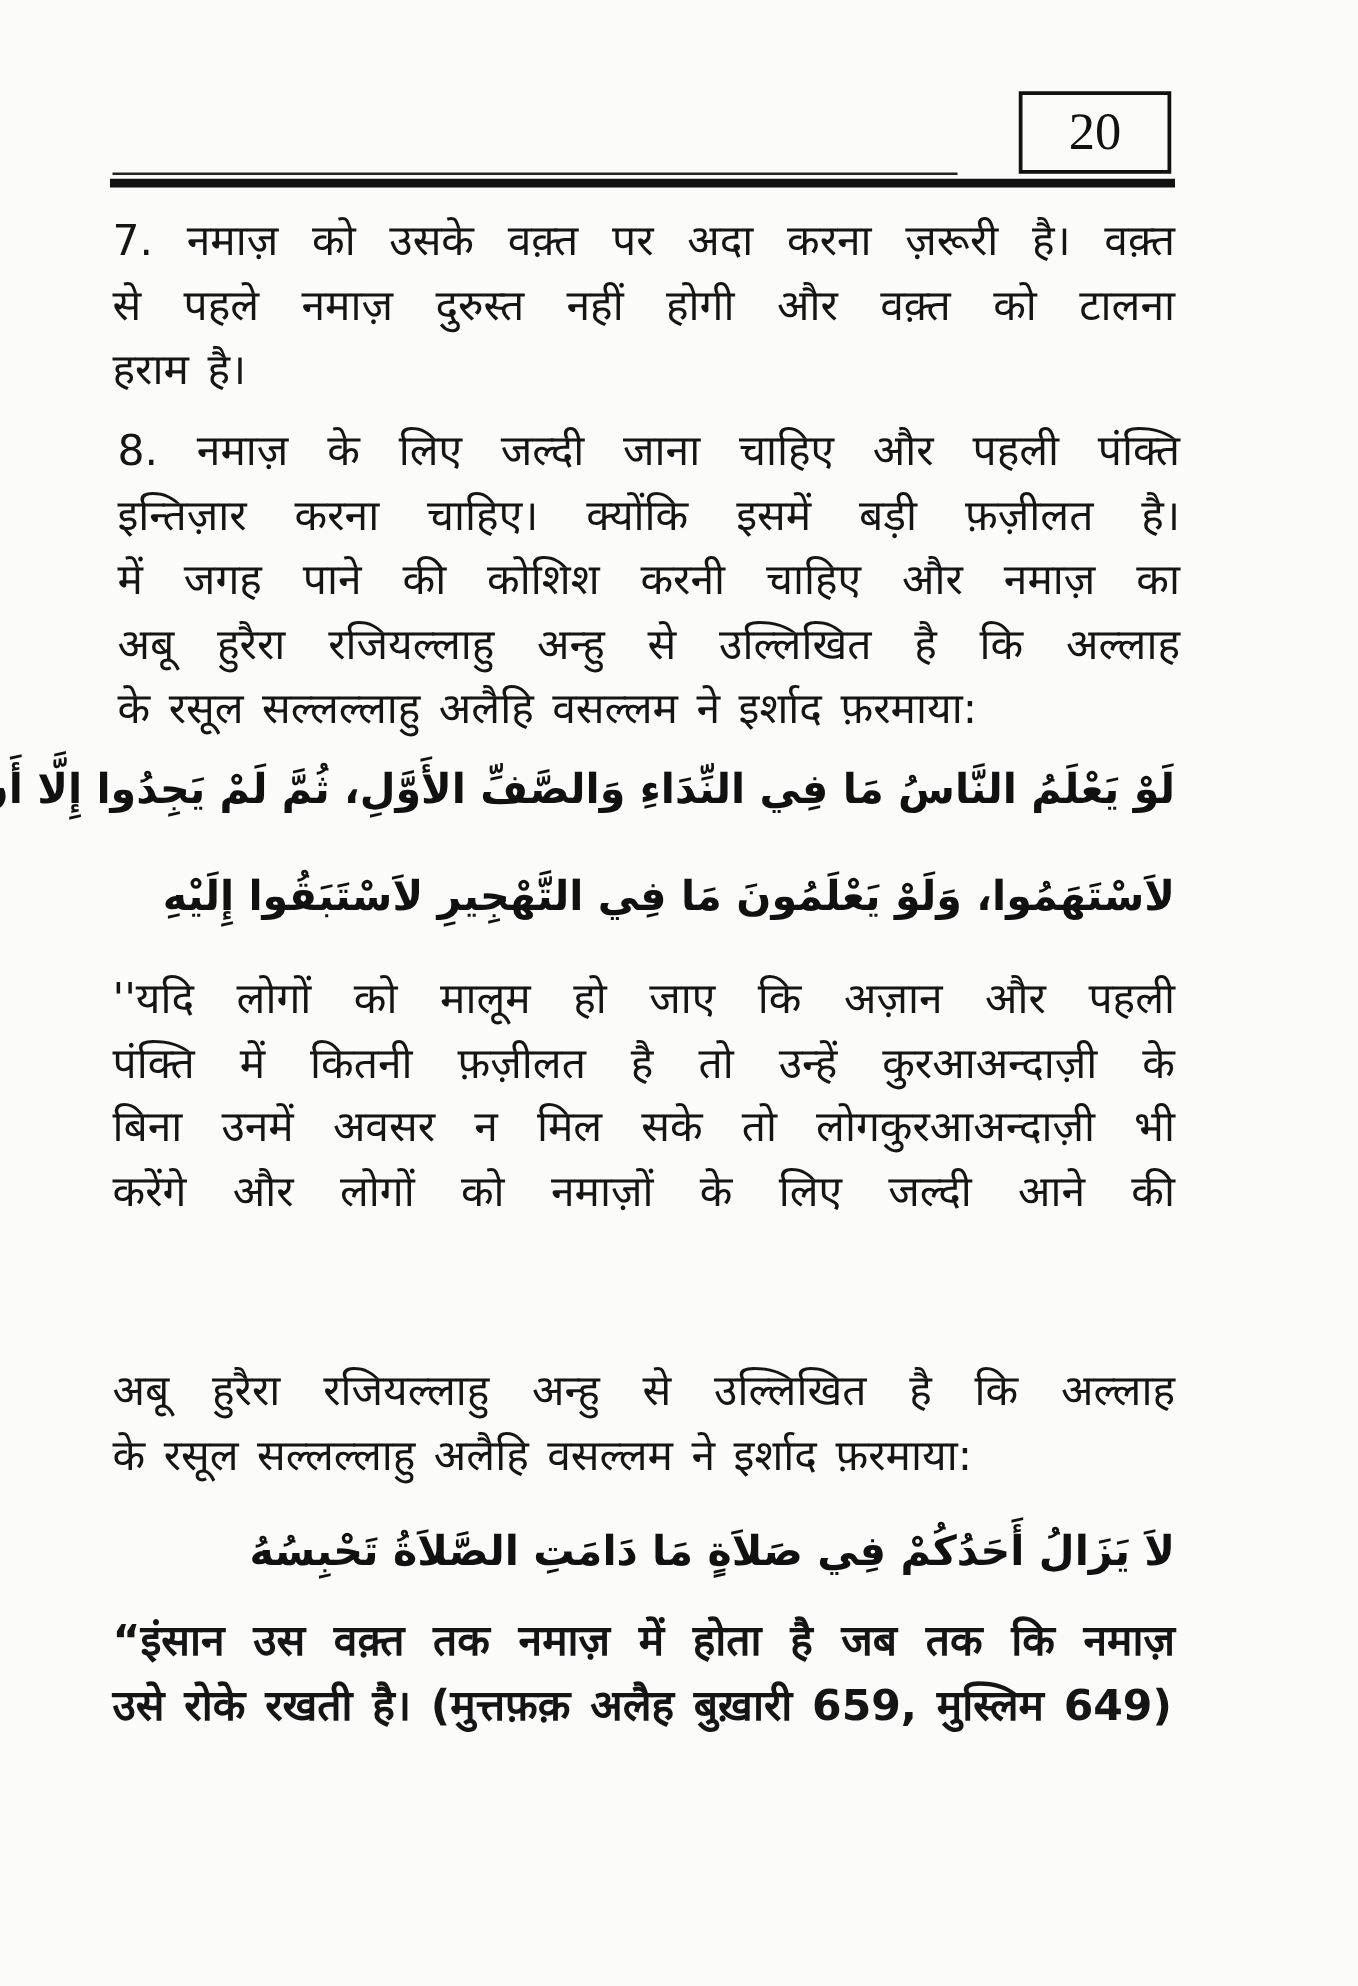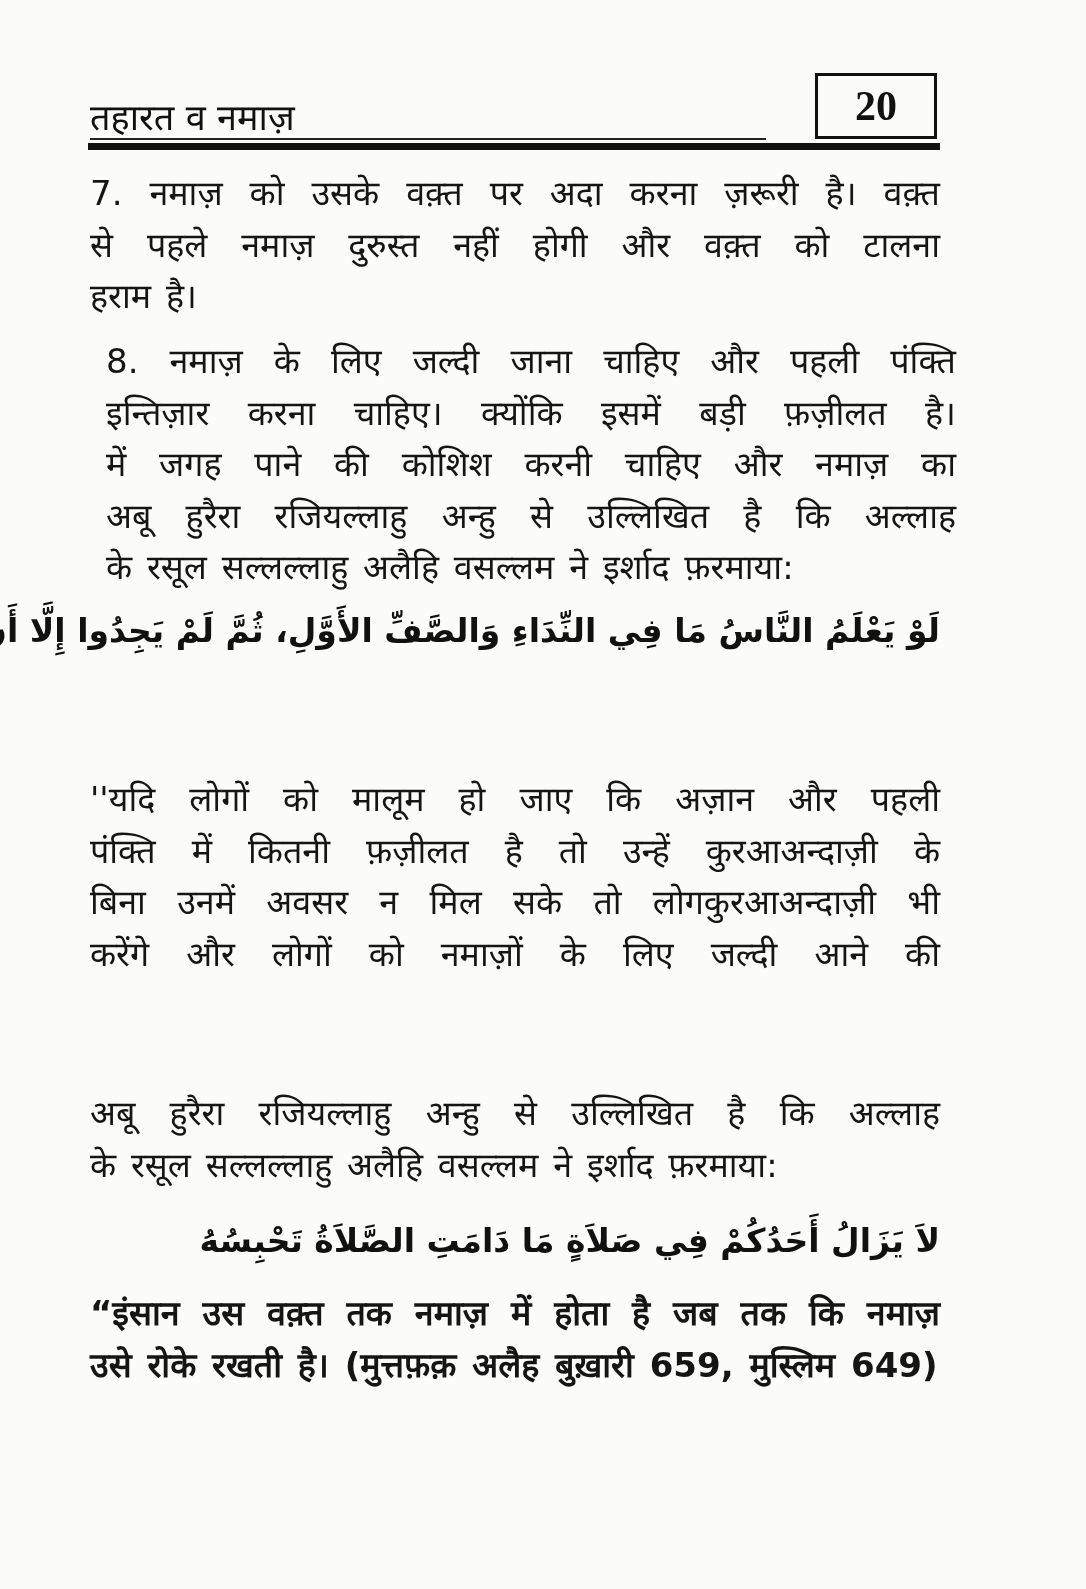--- a/index.html
+++ b/index.html
@@ -19,51 +19,50 @@
     letter-spacing: 0px;
   }
   .thin-rule { position: absolute; left: 90px; top: 138px; width: 676px; height: 2px; background: #222; }
   .thick-rule { position: absolute; left: 88px; top: 143px; width: 852px; height: 7px; background: #111; }
   .page-box {
     position: absolute; left: 815px; top: 73px; width: 116px; height: 60px;
     border: 3px solid #111; box-sizing: content-box;
     display: flex; align-items: center; justify-content: center;
   }
   .page-number {
-    font-family: "Liberation Serif", serif; font-weight: bold;
+    font-family: "Liberation Serif", serif; font-weight: normal;
     font-size: 42px; line-height: 1; color: #111;
   }
   .content { position: absolute; left: 90px; top: 168px; width: 850px; }
   .hi-para {
     font-size: 34px; line-height: 51.5px;
     text-align: justify; text-align-last: left;
     margin: 0; color: #151515;
     word-spacing: 4px;
   }
   .hi-line { display: block; text-align: justify; text-align-last: justify; white-space: nowrap; }
   .hi-line.last { text-align-last: left; }
   .p7 { position: absolute; top: 0; left: 0; width: 850px; }
-  .p8 { position: absolute; top: 168px; left: 16px; width: 850px; }
+  .p8 { position: absolute; top: 168px; left: 4px; width: 850px; }
   .ar-block { position: absolute; left: 0; width: 850px; direction: rtl; }
   .ar-line {
     display: block; direction: rtl; text-align: right; white-space: nowrap;
     font-family: "DejaVu Sans", sans-serif; font-weight: bold;
     font-size: 33px; line-height: 86px; color: #111;
   }
   .ar1 { top: 420px; }
   .p-trans1 { position: absolute; top: 606px; left: 0; width: 850px; }
   .p-abu2 { position: absolute; top: 920px; left: 0; width: 850px; }
   .ar2 { top: 1030px; }
   .p-trans2 { position: absolute; top: 1120px; left: 0; width: 850px; font-weight: bold; }
 </style>
 </head>
 <body>
 
 <div class="page-header">
-  <div class="running-title">तहारत व नमाज़</div>
   <div class="thin-rule"></div>
   <div class="thick-rule"></div>
   <div class="page-box">
     <span class="page-number">20</span>
   </div>
 </div>
 
 <div class="content">
 
   <div class="hi-para p7">
@@ -75,20 +74,21 @@
   <div class="hi-para p8">
     <span class="hi-line">8. नमाज़ के लिए जल्दी जाना चाहिए और पहली पंक्ति</span>
     <span class="hi-line">इन्तिज़ार करना चाहिए। क्योंकि इसमें बड़ी फ़ज़ीलत है।</span>
     <span class="hi-line">में जगह पाने की कोशिश करनी चाहिए और नमाज़ का</span>
     <span class="hi-line">अबू हुरैरा रजियल्लाहु अन्हु से उल्लिखित है कि अल्लाह</span>
     <span class="hi-line last">के रसूल सल्लल्लाहु अलैहि वसल्लम ने इर्शाद फ़रमाया:</span>
   </div>
 
   <div class="ar-block ar1">
     <span class="ar-line">لَوْ يَعْلَمُ النَّاسُ مَا فِي النِّدَاءِ وَالصَّفِّ الأَوَّلِ، ثُمَّ لَمْ يَجِدُوا إِلَّا أَنْ يَسْتَهِمُوا عَلَيْهِ</span>
+    <span class="ar-line">لاَسْتَهَمُوا، وَلَوْ يَعْلَمُونَ مَا فِي التَّهْجِيرِ لاَسْتَبَقُوا إِلَيْهِ</span>
   </div>
 
   <div class="hi-para p-trans1">
     <span class="hi-line">''यदि लोगों को मालूम हो जाए कि अज़ान और पहली</span>
     <span class="hi-line">पंक्ति में कितनी फ़ज़ीलत है तो उन्हें कुरआअन्दाज़ी के</span>
     <span class="hi-line">बिना उनमें अवसर न मिल सके तो लोगकुरआअन्दाज़ी भी</span>
     <span class="hi-line">करेंगे और लोगों को नमाज़ों के लिए जल्दी आने की</span>
   </div>
 
   <div class="hi-para p-abu2">

